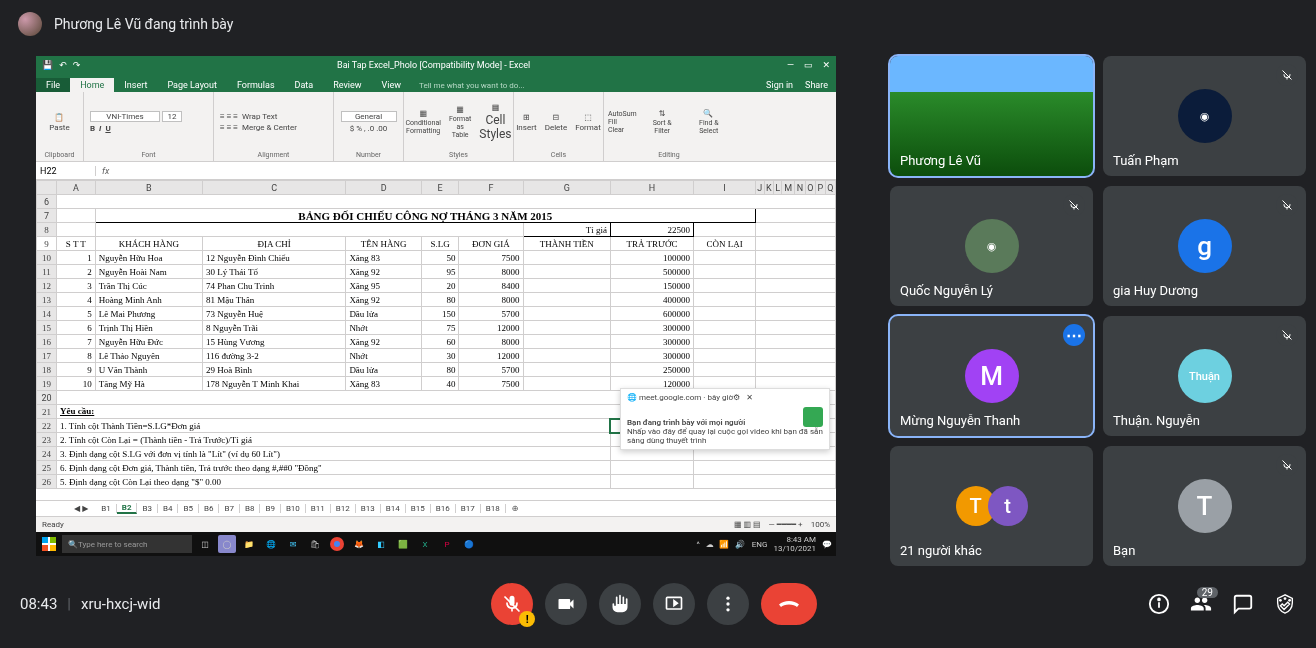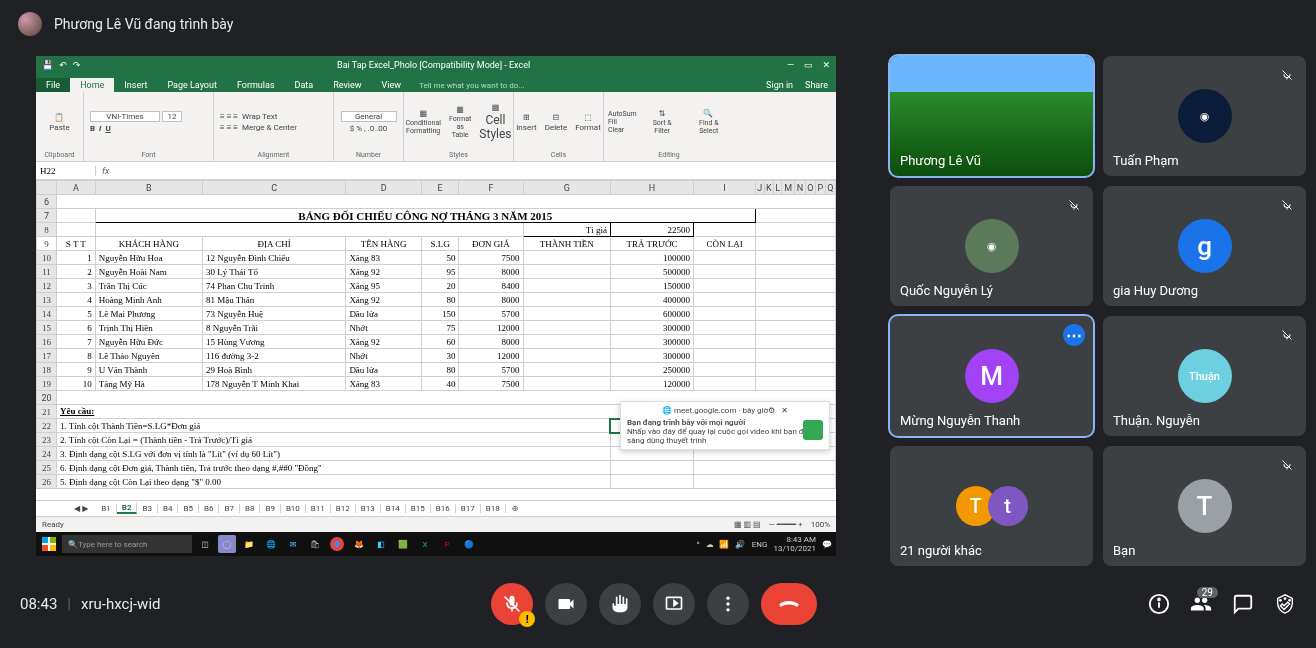--- a/index.html
+++ b/index.html
@@ -91,21 +91,21 @@
   .btn-large { display:flex; flex-direction:column; align-items:center; gap:1px; padding:1px 3px;}
   .font-sel { border:1px solid #c0c0c0; background:#fff; padding:0 3px; font-size:8px;}
   .xl-formula {
     height: 18px;
     display:flex;
     border-bottom:1px solid #d0cece;
     background:#fff;
     align-items:center;
     font-size:9px;
   }
-  .name-box { width:60px; border-right:1px solid #d0cece; padding:0 4px;font-family:Liberation Serif, serif;}
+  .name-box { width:60px; border-right:1px solid #d0cece; padding:0 4px;}
   .fx { padding:0 6px; font-style:italic; color:#666;}
   .xl-grid {
     flex:1;
     overflow:hidden;
     background:#fff;
     position:relative;
   }
   table.sheet {
     border-collapse: collapse;
     font-size: 9px;
@@ -143,21 +143,21 @@
     right:6px;
     bottom:50px;
     width:210px;
     background:#fff;
     border:1px solid #ddd;
     box-shadow:0 2px 6px rgba(0,0,0,.2);
     font-size:8px;
     padding:4px 6px;
     color:#444;
   }
-  .toast .t-head { display:flex; justify-content:center; align-items:center; margin-bottom:3px;}
+  .toast .t-head { display:flex; justify-content:flex-start; align-items:center; margin-bottom:16px;}
   .toast .t-icon { width:20px;height:20px;background:#34a853;border-radius:3px;position:absolute;right:6px;top:18px;}
   .xl-status {
     height:16px;
     background:#f3f2f1;
     border-top:1px solid #d0cece;
     display:flex;
     align-items:center;
     justify-content:space-between;
     padding:0 6px;
     font-size:8px;

